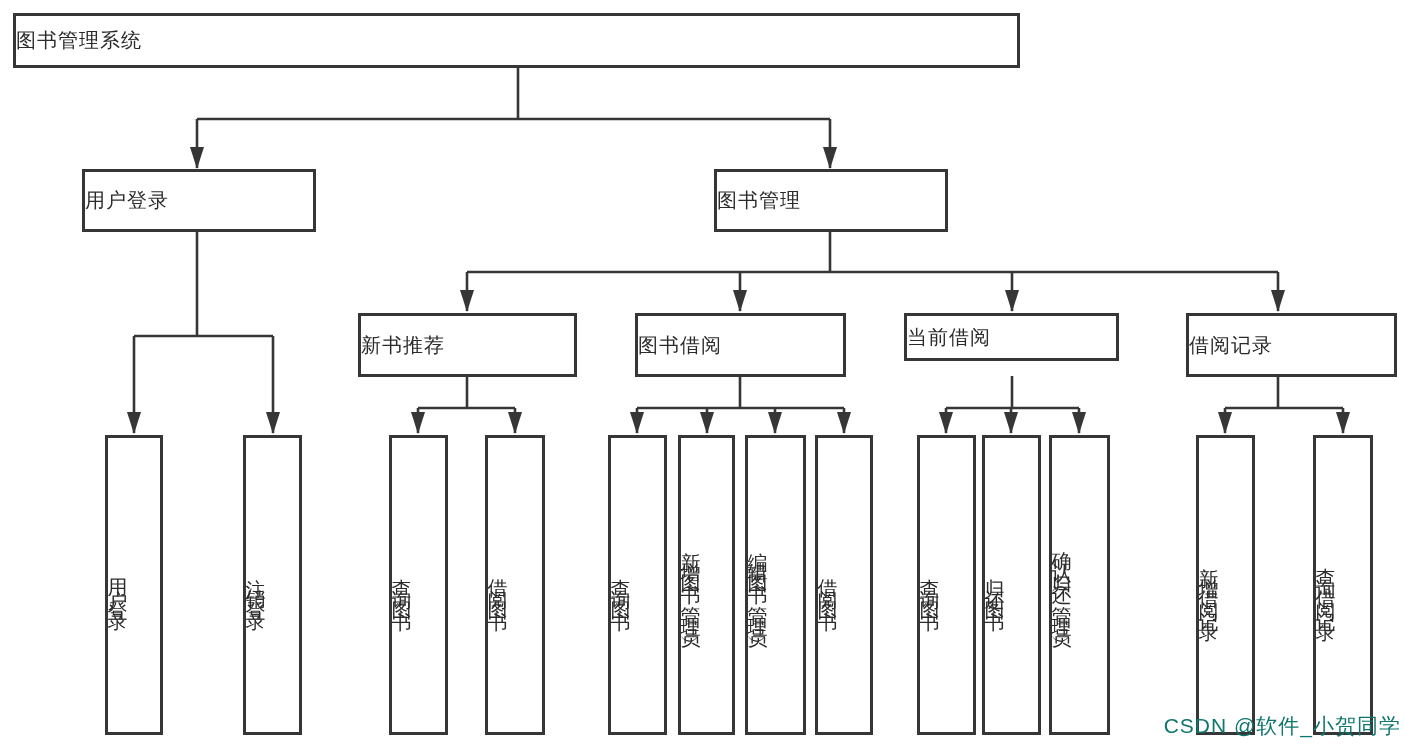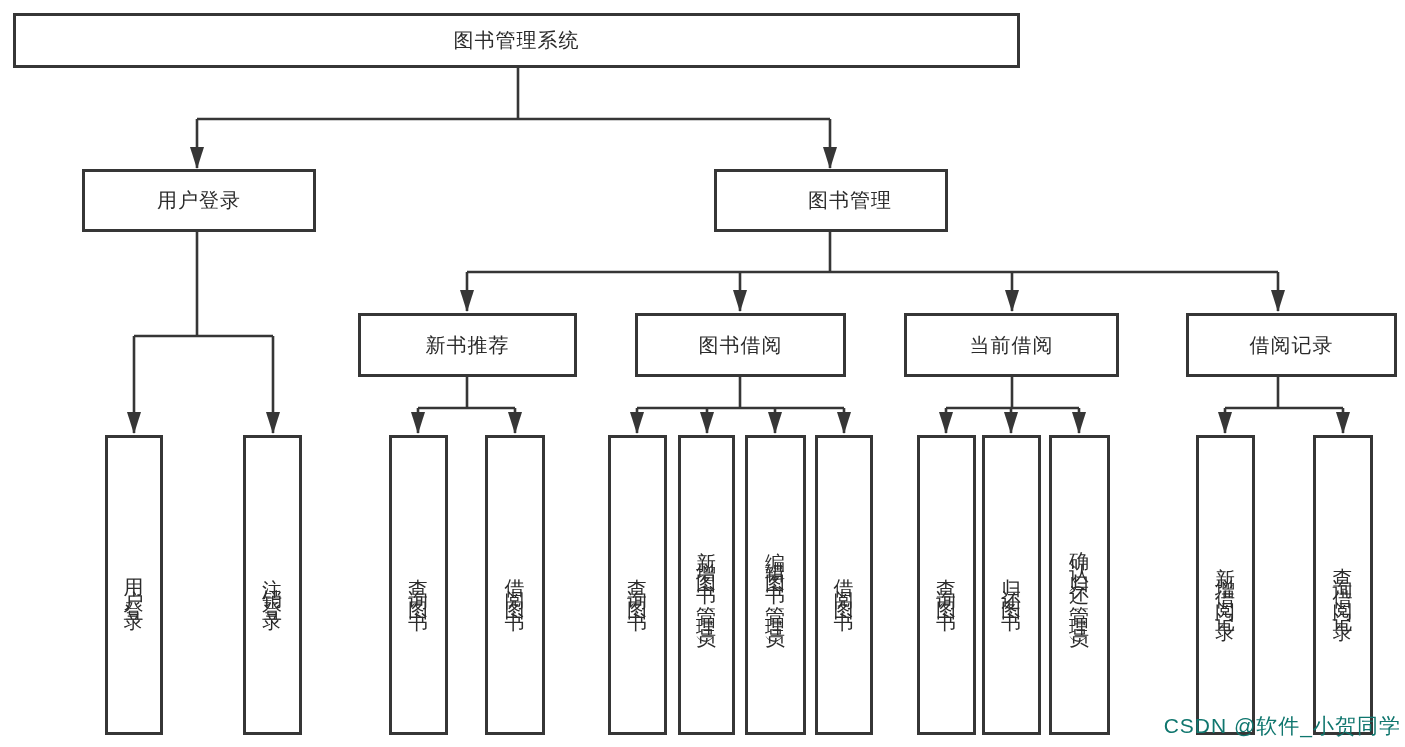--- a/index.html
+++ b/index.html
@@ -16,21 +16,20 @@
     left: 0; top: 0;
     z-index: 0;
   }
   .node {
     position: absolute;
     box-sizing: border-box;
     border: 3px solid #363636;
     background: #ffffff;
     display: flex;
     align-items: center;
-    justify-content: center;
     color: #2b2b2b;
     z-index: 1;
   }
   .node .hlabel {
     font-size: 20px;
     letter-spacing: 1px;
     white-space: nowrap;
   }
   .leaf .vlabel {
     writing-mode: vertical-rl;
@@ -106,31 +105,31 @@
     </g>
   </svg>
 
   <div class="node" style="left:13px; top:13px; width:1007px; height:55px;">
     <span class="hlabel">图书管理系统</span>
   </div>
 
   <div class="node" style="left:82px; top:169px; width:234px; height:63px;">
     <span class="hlabel">用户登录</span>
   </div>
-  <div class="node" style="left:714px; top:169px; width:234px; height:63px;padding-left:38px;">
+  <div class="node" style="left:714px; top:169px; width:234px; height:63px;">
     <span class="hlabel">图书管理</span>
   </div>
 
   <div class="node" style="left:635px; top:313px; width:211px; height:64px;">
     <span class="hlabel">图书借阅</span>
   </div>
   <div class="node" style="left:358px; top:313px; width:219px; height:64px;">
     <span class="hlabel">新书推荐</span>
   </div>
-  <div class="node" style="left:904px; top:313px; width:215px; height:64px;">
+  <div class="node" style="left:904px; top:313px; width:215px; height:48px;">
     <span class="hlabel">当前借阅</span>
   </div>
   <div class="node" style="left:1173px; top:313px; width:211px; height:64px;margin-left:13px;">
     <span class="hlabel">借阅记录</span>
   </div>
 
   <div class="node leaf" style="left:105px; top:435px; width:58px; height:300px;">
     <span class="vlabel">用户登录</span>
   </div>
   <div class="node leaf" style="left:243px; top:435px; width:59px; height:300px;">

